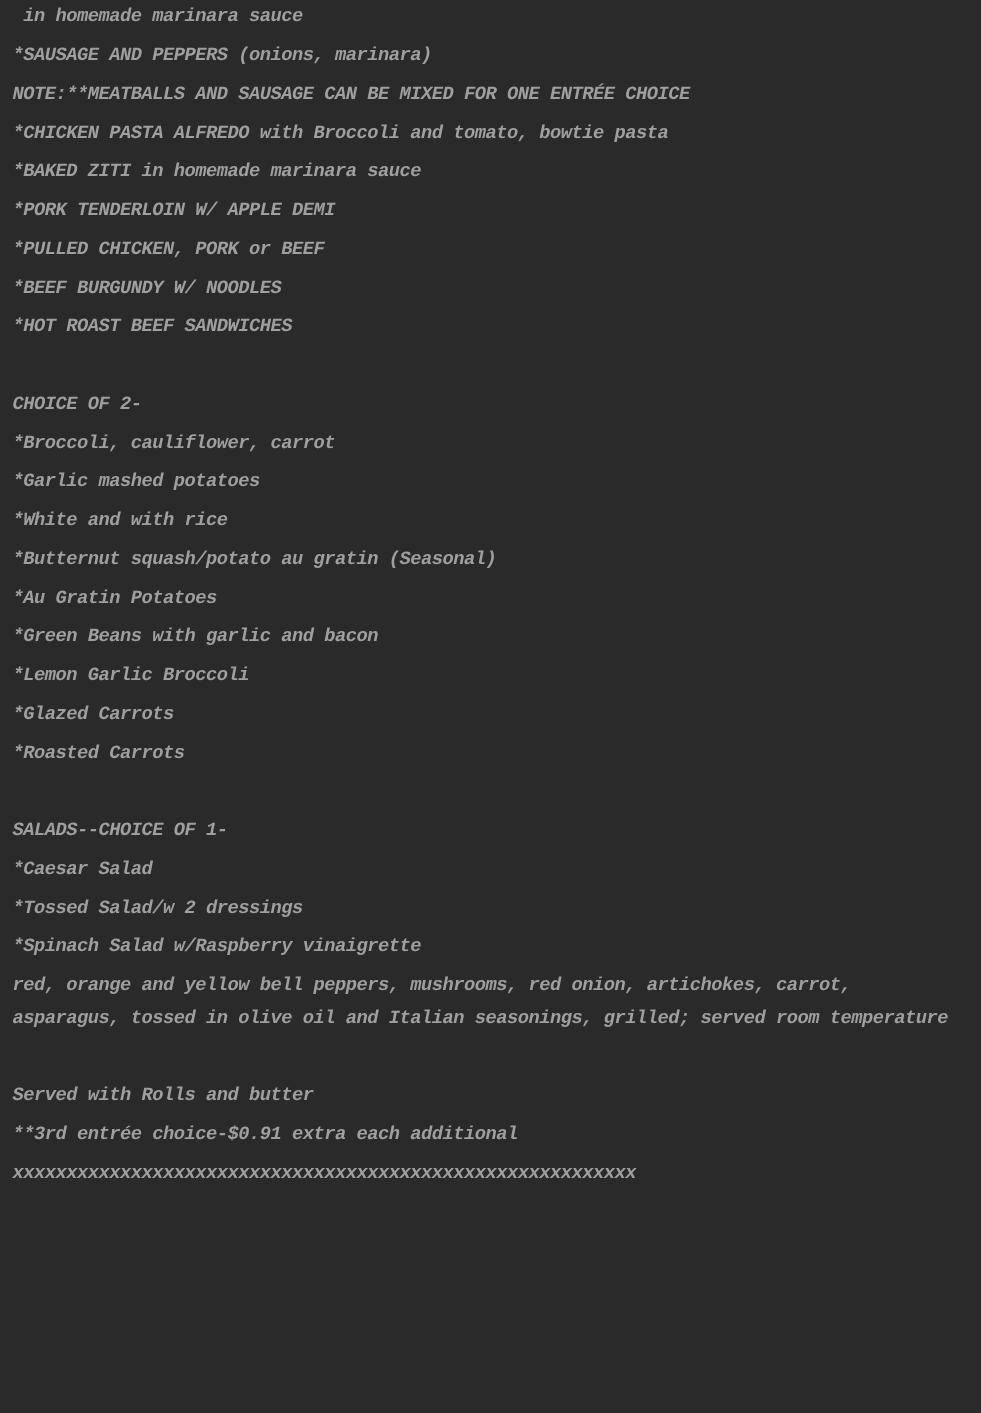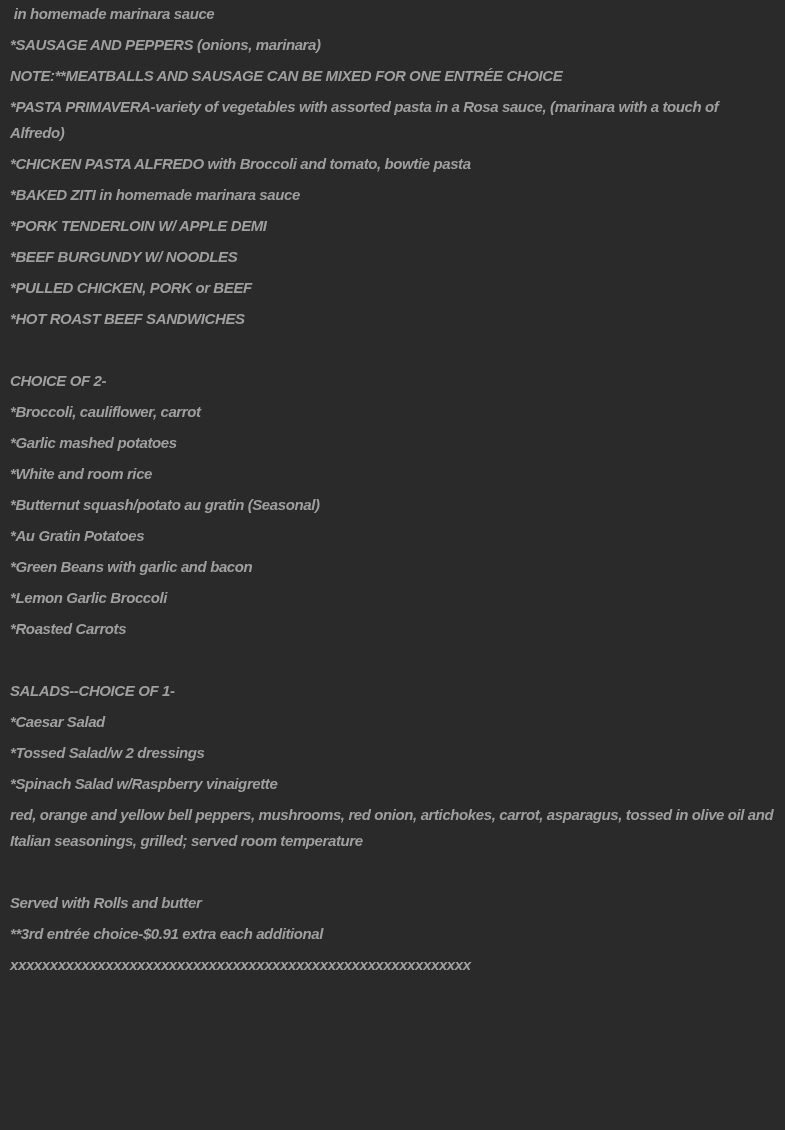--- a/index.html
+++ b/index.html
@@ -14,53 +14,53 @@
   }
   main.menu-doc {
     box-sizing: border-box;
     width: 785px;
     height: 1130px;
     padding: 1px 10px 0 10px;
   }
   p.line {
     margin: 0 0 5px 0;
     min-height: 26px;
-    font-family: Liberation Sans, sans-serif;
+    font-family: Liberation Mono, monospace;
     font-style: italic;
     font-weight: 700;
     font-size: 15px;
     line-height: 26px;
     letter-spacing: -0.4px;
     color: var(--text-color, #9f9f9f);
     white-space: pre-wrap;
   }
 </style>
 </head>
 <body style="--page-bg: #2a2a2a; --text-color: #9f9f9f;">
 
 <main class="menu-doc">
     <p class="line"> in homemade marinara sauce</p>
     <p class="line">*SAUSAGE AND PEPPERS (onions, marinara)</p>
     <p class="line">NOTE:**MEATBALLS AND SAUSAGE CAN BE MIXED FOR ONE ENTRÉE CHOICE</p>
-    <p class="line">*PASTA PRIMAVERA-variety of vegetables with assorted pasta in a Rosa sauce, (marinara with a touch of Alfredo)</p>
     <p class="line">*CHICKEN PASTA ALFREDO with Broccoli and tomato, bowtie pasta</p>
     <p class="line">*BAKED ZITI in homemade marinara sauce</p>
     <p class="line">*PORK TENDERLOIN W/ APPLE DEMI</p>
+    <p class="line">*PULLED CHICKEN, PORK or BEEF</p>
     <p class="line">*BEEF BURGUNDY W/ NOODLES</p>
-    <p class="line">*PULLED CHICKEN, PORK or BEEF</p>
     <p class="line">*HOT ROAST BEEF SANDWICHES</p>
     <p class="line"></p>
     <p class="line">CHOICE OF 2-</p>
     <p class="line">*Broccoli, cauliflower, carrot</p>
     <p class="line">*Garlic mashed potatoes</p>
-    <p class="line">*White and room rice</p>
+    <p class="line">*White and with rice</p>
     <p class="line">*Butternut squash/potato au gratin (Seasonal)</p>
     <p class="line">*Au Gratin Potatoes</p>
     <p class="line">*Green Beans with garlic and bacon</p>
     <p class="line">*Lemon Garlic Broccoli</p>
+    <p class="line">*Glazed Carrots</p>
     <p class="line">*Roasted Carrots</p>
     <p class="line"></p>
     <p class="line">SALADS--CHOICE OF 1-</p>
     <p class="line">*Caesar Salad</p>
     <p class="line">*Tossed Salad/w 2 dressings</p>
     <p class="line">*Spinach Salad w/Raspberry vinaigrette</p>
     <p class="line">red, orange and yellow bell peppers, mushrooms, red onion, artichokes, carrot, asparagus, tossed in olive oil and Italian seasonings, grilled; served room temperature</p>
     <p class="line"></p>
     <p class="line">Served with Rolls and butter</p>
     <p class="line">**3rd entrée choice-$0.91 extra each additional</p>

